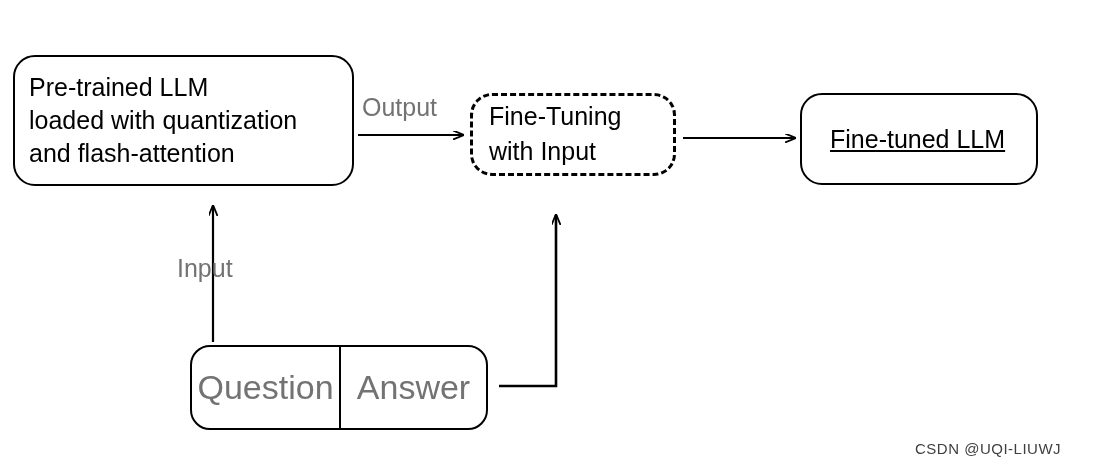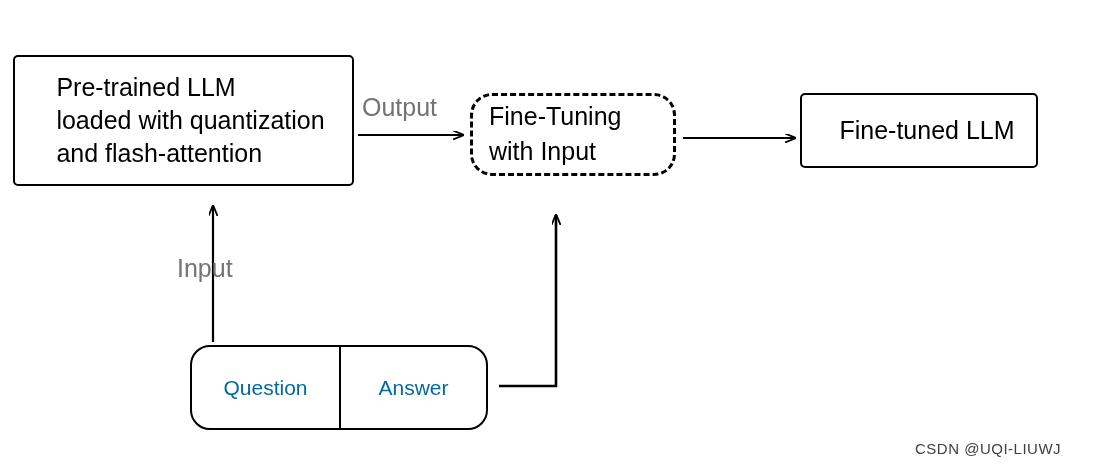--- a/index.html
+++ b/index.html
@@ -23,22 +23,21 @@
     box-sizing: border-box;
     border: 2px solid #000000;
     background: #ffffff;
     display: flex;
     align-items: center;
     font-size: 25px;
     line-height: 33px;
     color: #000000;
   }
   .node.rounded {
-    border-radius: 5px;
-    justify-content: center;
+    border-radius: 22px;
   }
   .node.dashed {
     border-style: dashed;
     border-width: 3px;
     border-radius: 22px;
   }
 
   
   #node-pretrained {
     left: 13px;
@@ -62,44 +61,45 @@
   }
   #node-finetuning .lines {
     white-space: pre-line;
     line-height: 35px;
   }
 
   #node-finetuned {
     left: 800px;
     top: 93px;
     width: 238px;
-    height: 75px;
-    padding-left: 16px;
+    height: 92px;
+    padding-left: 28px;
+    text-decoration: underline;
   }
 
   
   #dataset-table {
     position: absolute;
     left: 190px;
     top: 345px;
     width: 298px;
     height: 85px;
     box-sizing: border-box;
     border: 2px solid #000000;
     border-radius: 20px;
     background: #ffffff;
     display: flex;
     overflow: hidden;
   }
   #dataset-table .cell {
     display: flex;
     align-items: center;
     justify-content: center;
-    font-size: 21px;
-    color: #0369a1;
+    font-size: 34px;
+    color: #737373;
   }
   #dataset-table .cell-question {
     width: 147px;
     border-right: 2px solid #000000;
   }
   #dataset-table .cell-answer {
     flex: 1;
   }
 
   

